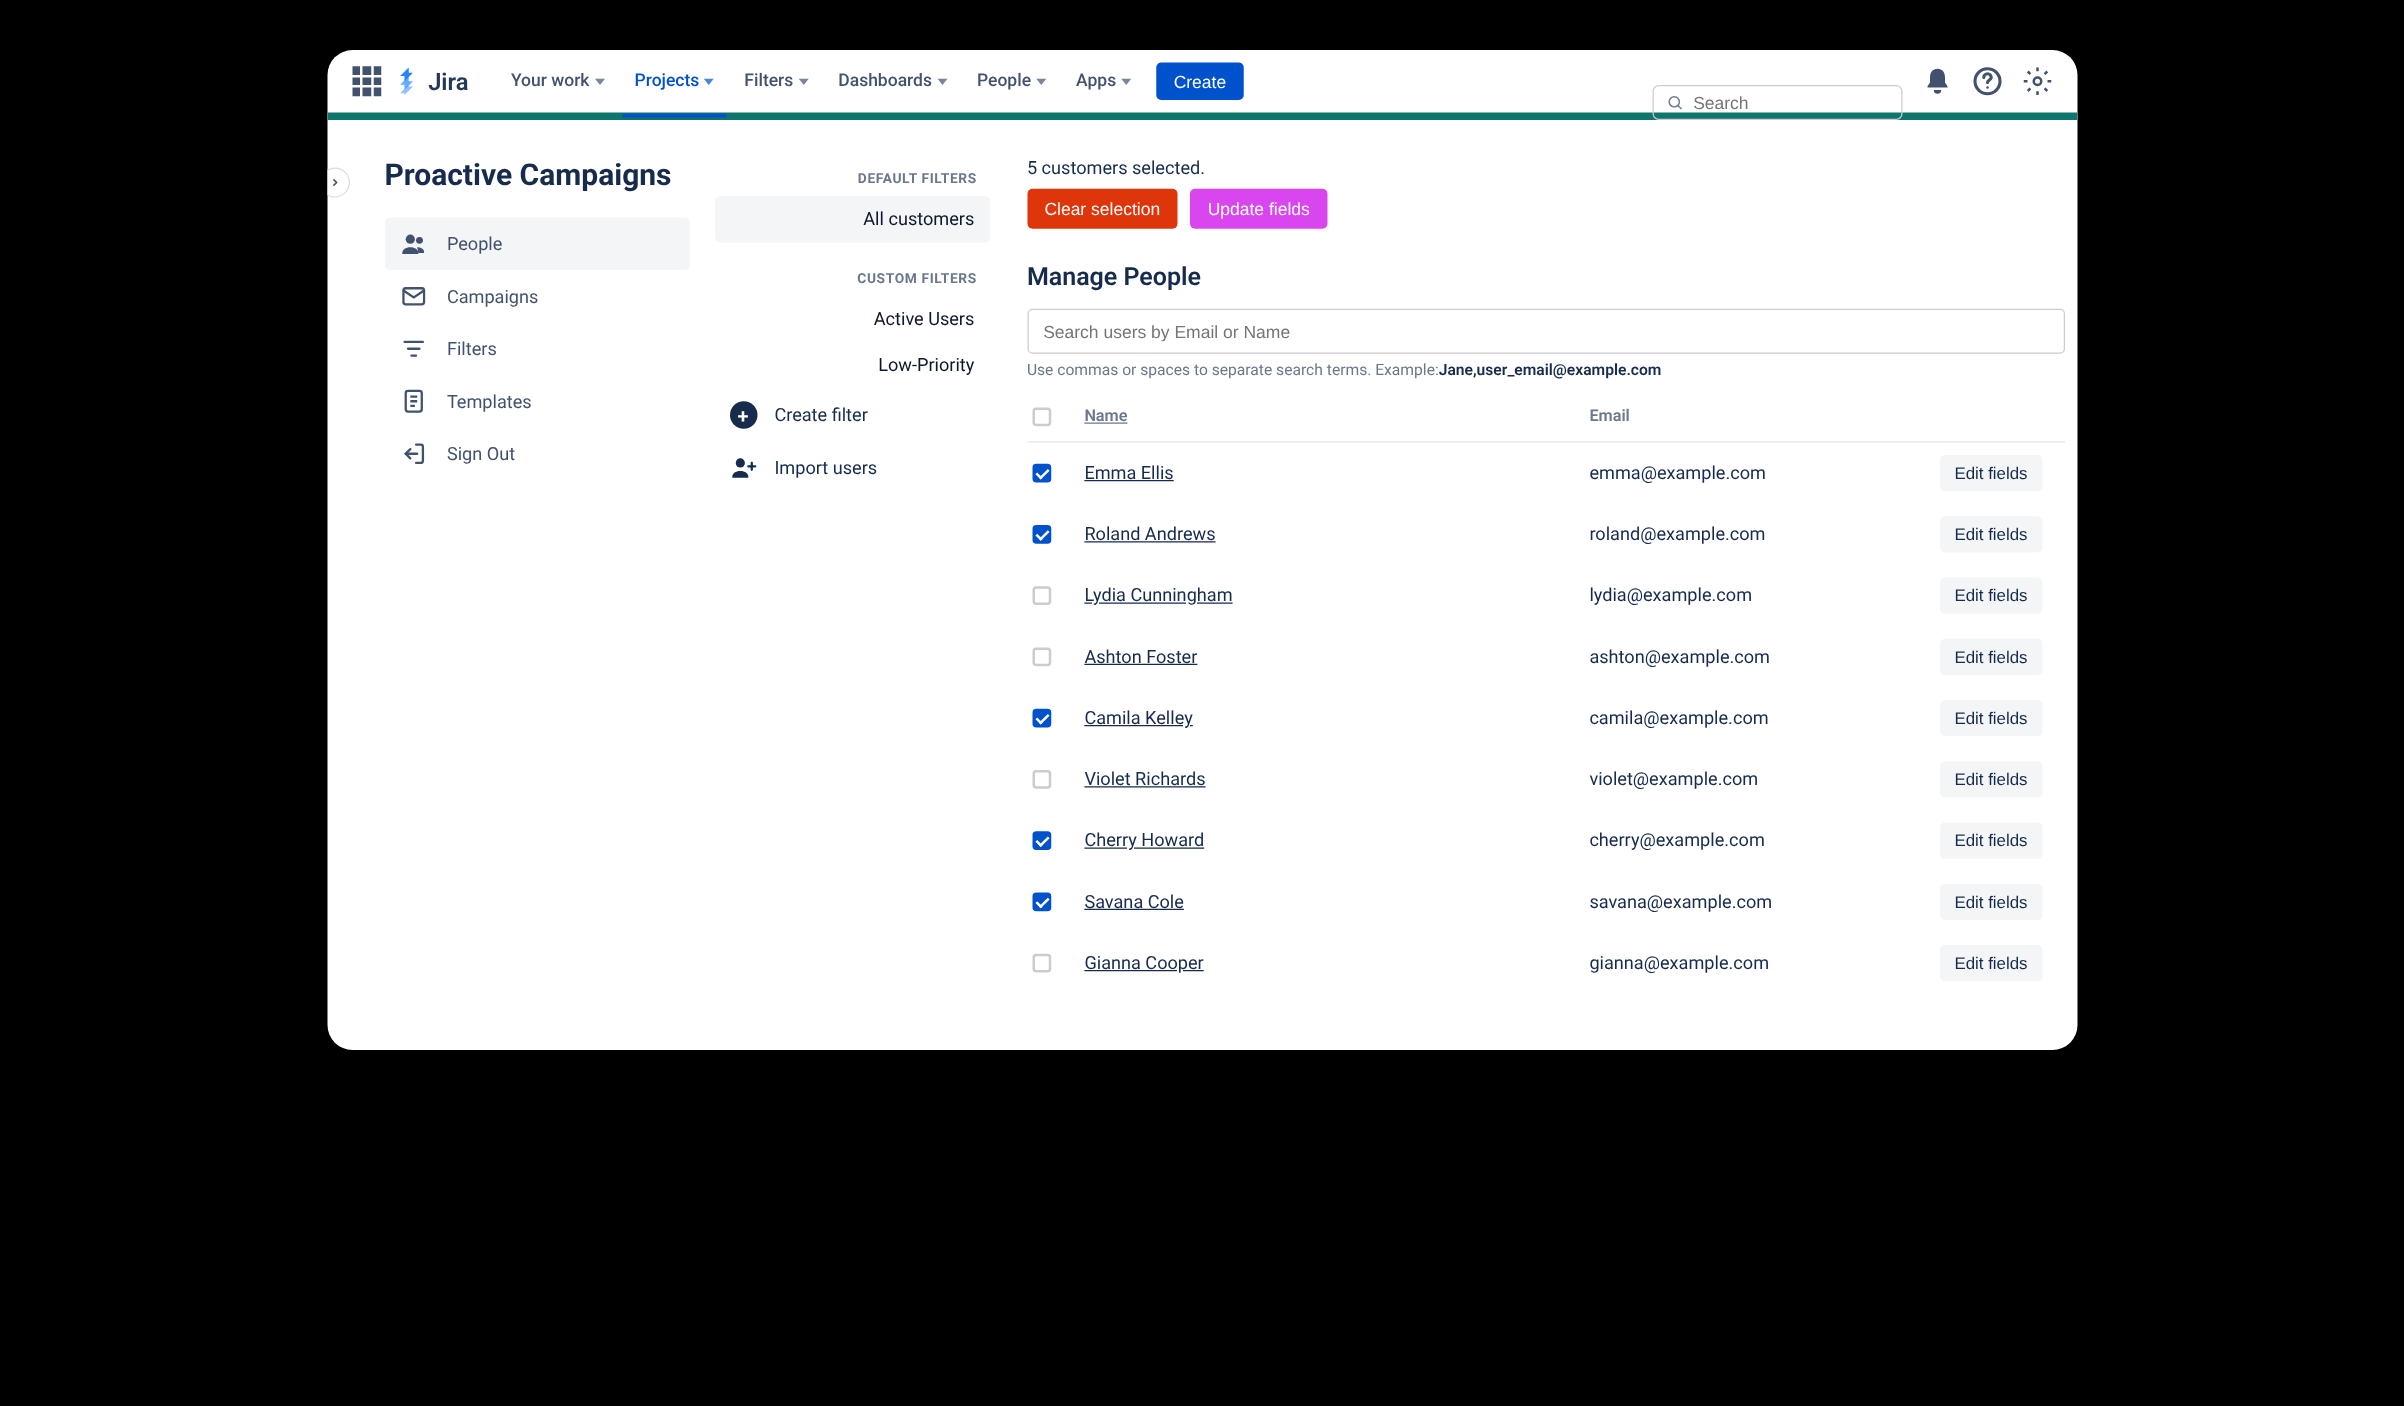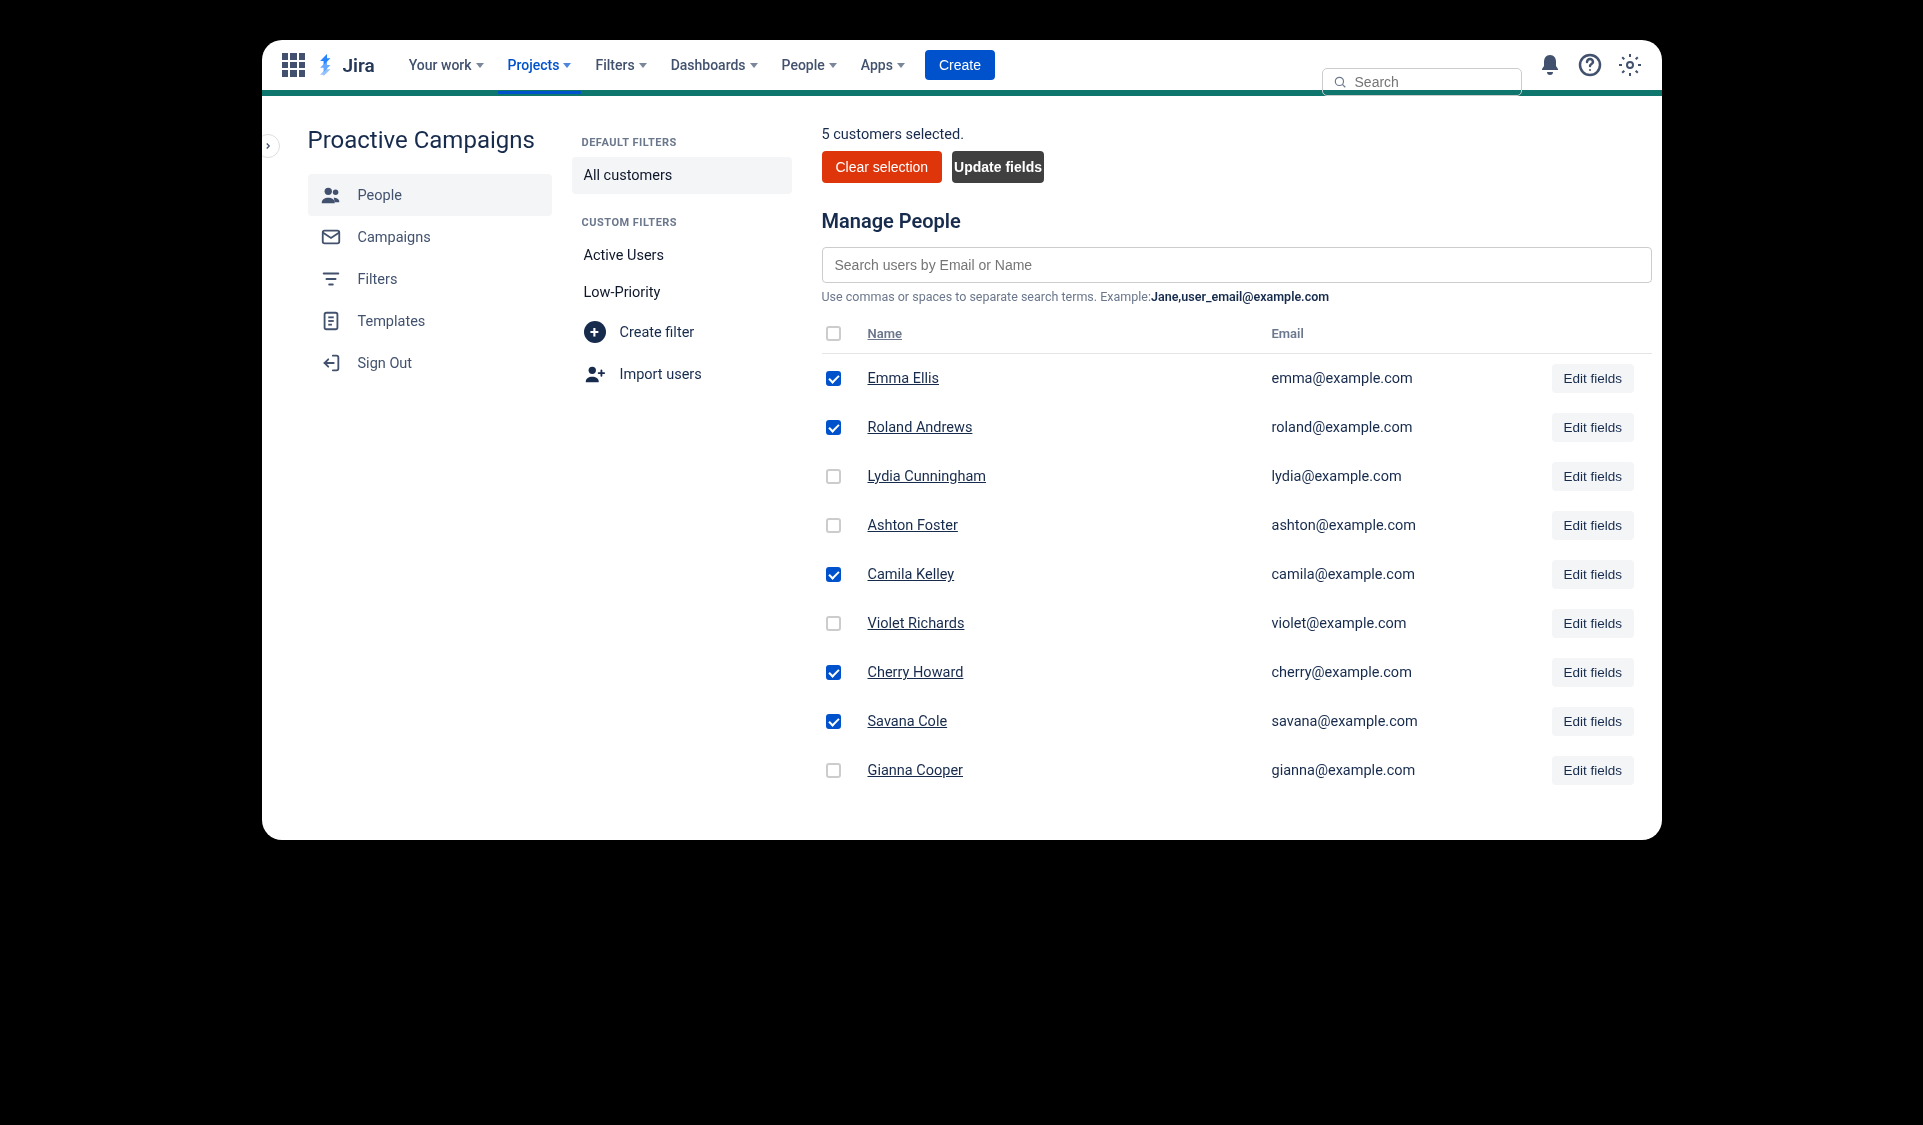--- a/index.html
+++ b/index.html
@@ -22,39 +22,39 @@
 .search-box { display: flex; align-items: center; border: 1px solid #ccc; border-radius: 5px; padding: 5px 10px; width: 200px; color: #6B778C; margin-top: 33px; }
 .search-box input { border: none; outline: none; font-size: 14px; color: #6B778C; width: 100%; background: transparent; }
 .search-ic { width: 16px; height: 16px; margin-right: 8px; }
 .top-icons { display: flex; align-items: center; gap: 16px; margin-left: 16px; }
 .top-ic { width: 24px; height: 24px; color: #42526E; cursor: pointer; }
 
 
 .content { display: flex; position: relative; height: calc(100% - 56px); }
 .collapse-btn { position: absolute; left: -6px; top: 38px; width: 24px; height: 24px; border: 1px solid #ddd; border-radius: 50%; background: #fff; display: flex; align-items: center; justify-content: center; cursor: pointer; z-index: 10; }
 .left-col { flex: 0 0 300px; padding: 20px 0 0 0; }
-.page-title { font-size: 24px; font-weight: 400; color: #172B4D; padding: 10px 0 20px 46px; }
+.page-title { font-size: 24px; font-weight: 700; color: #172B4D; padding: 10px 0 20px 46px; }
 .sidebar-nav { padding: 0 10px 0 46px; }
 .side-item { display: flex; align-items: center; gap: 16px; padding: 10px 12px; color: #42526E; font-size: 14.5px; cursor: pointer; border-radius: 4px; }
 .side-item.selected { background: #f4f5f7; }
 .side-ic { width: 22px; height: 22px; flex-shrink: 0; }
 
-.mid-col { flex: 0 0 240px; padding: 30px 10px 0 10px; }
+.mid-col { flex: 0 0 240px; padding: 30px 10px 0 10px; text-align: right; }
 .filter-heading { font-size: 11px; font-weight: 700; color: #6B778C; letter-spacing: 0.5px; padding: 10px 10px 8px; text-transform: uppercase; }
 .filter-item { padding: 10px 12px; color: #0f172a; font-size: 14.5px; cursor: pointer; border-radius: 4px; }
 .filter-item.selected { background: #f4f5f7; }
 .filter-action { display: flex; align-items: center; gap: 14px; padding: 10px 12px; color: #172B4D; font-size: 14.5px; cursor: pointer; }
 .plus-circ { width: 22px; height: 22px; background: #172B4D; border-radius: 50%; color: #fff; display: flex; align-items: center; justify-content: center; font-size: 16px; font-weight: 600; }
 .import-ic { width: 22px; height: 22px; }
 
 .main-col { flex: 1; padding: 30px 10px 0 20px; overflow: hidden; }
 .sel-text { color: #172B4D; font-size: 14.5px; margin-bottom: 8px; }
 .btn-row { display: flex; gap: 10px; margin-bottom: 26px; align-items: center; }
 .btn-danger { background: #DE350B; color: #fff; border: none; padding: 8px 14px; border-radius: 4px; font-size: 14px; font-weight: 500; cursor: pointer; }
-.btn-primary { background: #404040; color: #fff; border: none; padding: 8px 2px; border-radius: 4px; font-size: 14px; font-weight: 700; cursor: pointer; }
+.btn-primary { background: #d946ef; color: #fff; border: none; padding: 8px 14px; border-radius: 4px; font-size: 14px; font-weight: 400; cursor: pointer; }
 .section-title { font-size: 20px; font-weight: 600; color: #172B4D; margin-bottom: 14px; }
 .search-users { width: 100%; border: 1px solid #ccc; border-radius: 4px; padding: 9px 12px; font-size: 14px; outline: none; margin-bottom: 6px; }
 .hint { font-size: 12.5px; color: #6B778C; margin-bottom: 14px; }
 .hint b { color: #172B4D; font-weight: 600; }
 
 .table-head { display: flex; align-items: center; padding: 8px 0 12px; border-bottom: 1px solid #e5e5e5; color: #6B778C; font-size: 13px; font-weight: 600; }
 .col-chk { width: 46px; display: flex; justify-content: flex-start; padding-left: 4px; }
 .col-name { flex: 1; text-decoration: underline; }
 .col-email { width: 280px; }
 .col-act { width: 100px; }

